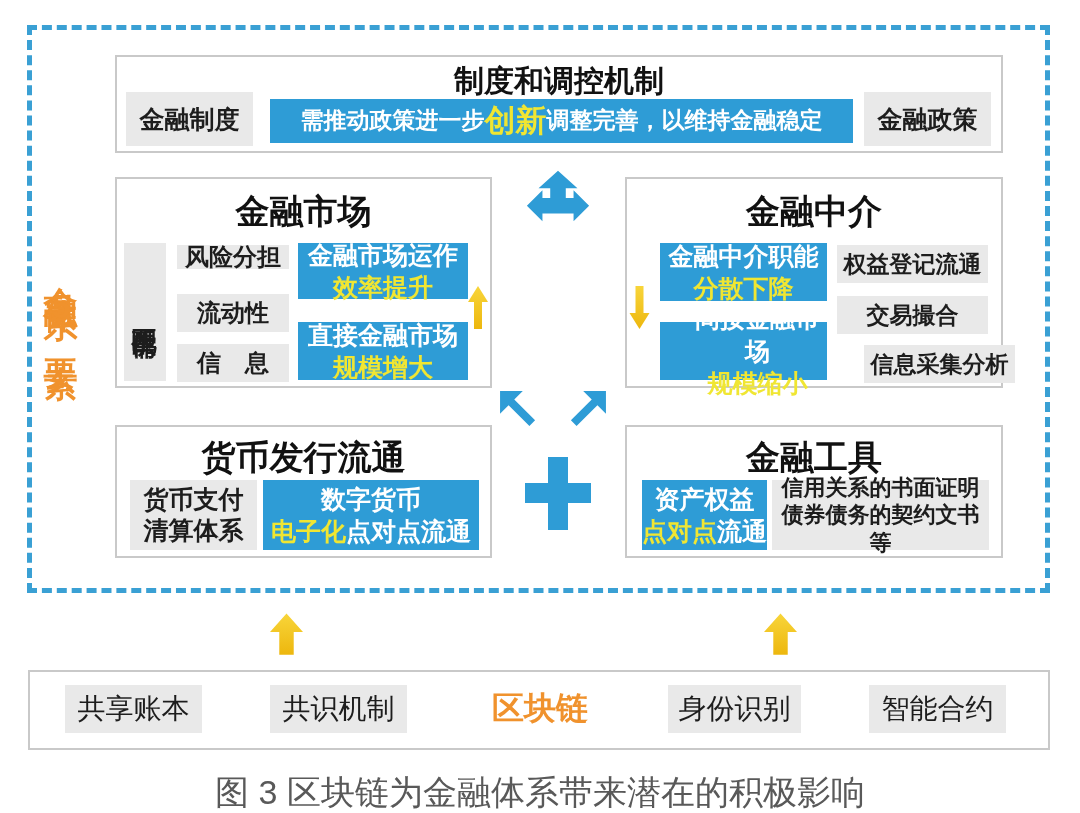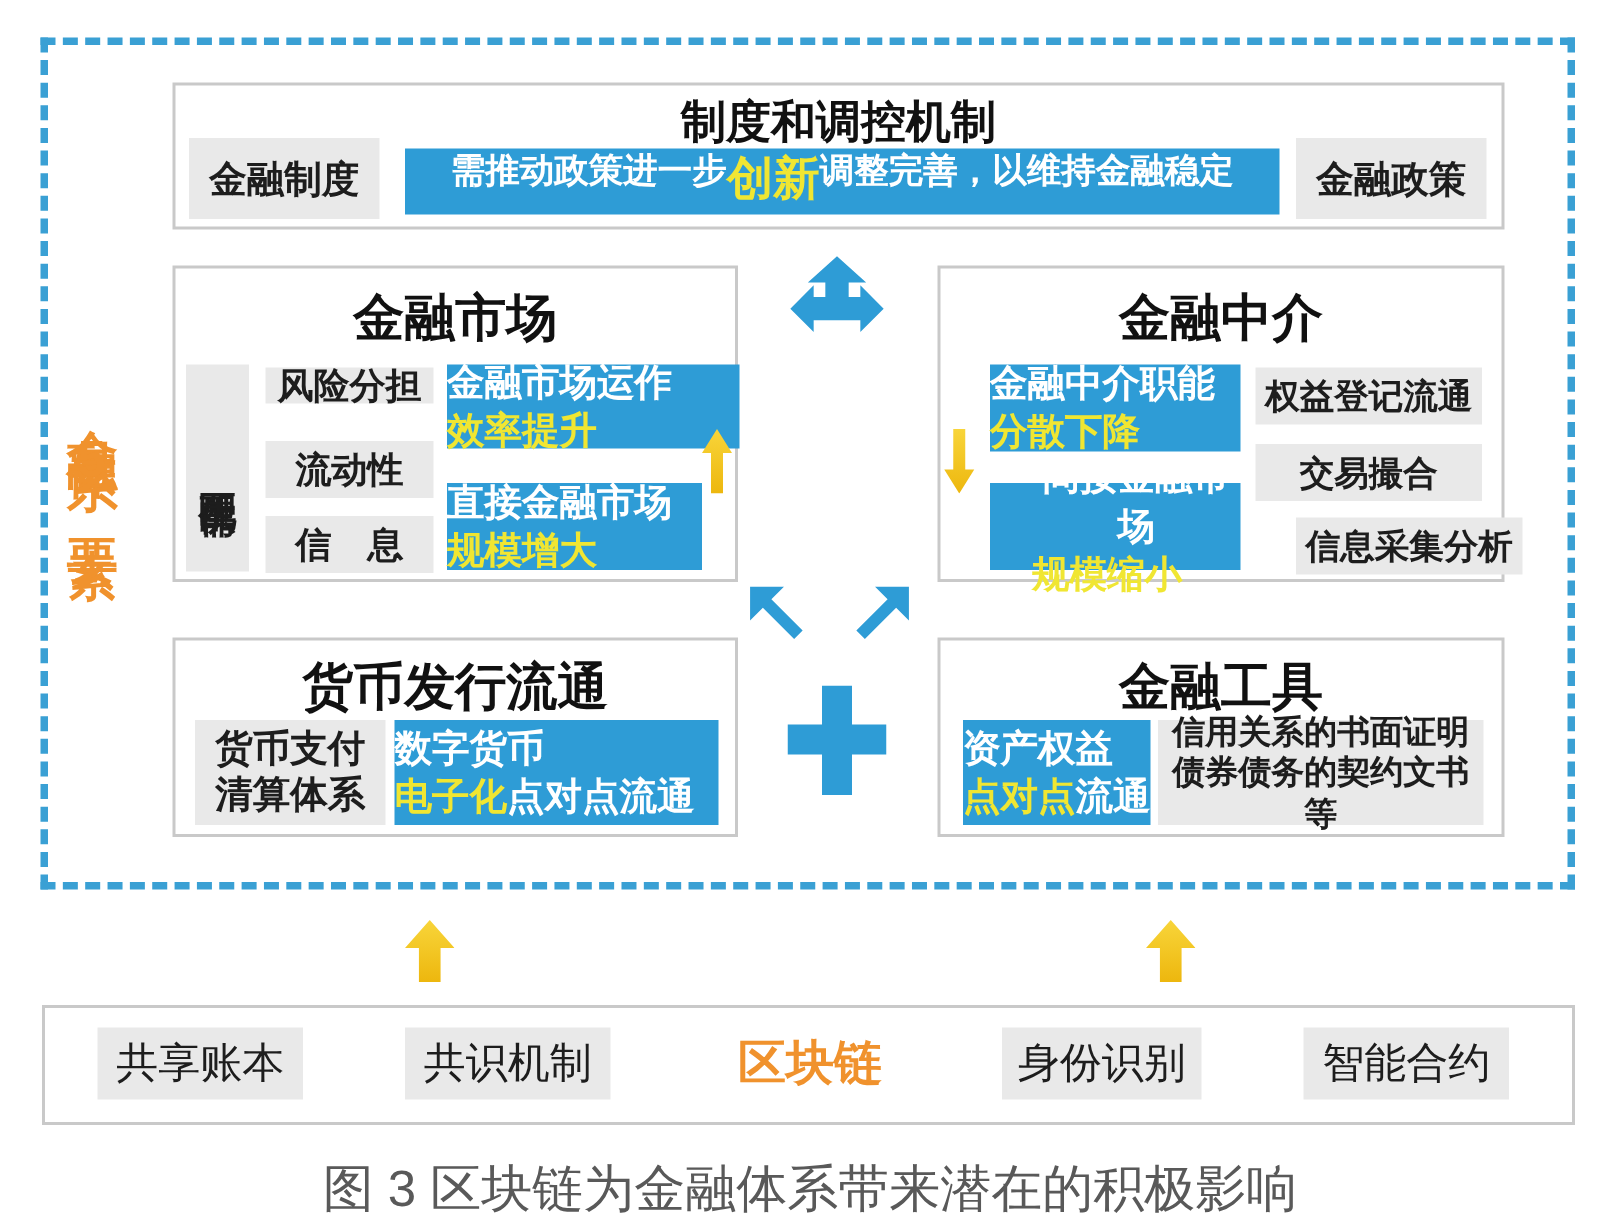--- a/index.html
+++ b/index.html
@@ -5,21 +5,21 @@
   html,body{margin:0;padding:0;background:#fff;}
   #canvas{position:relative;width:1080px;height:813px;background:#fff;overflow:hidden;
           font-family:"Liberation Sans","DejaVu Sans",sans-serif;}
   .abs{position:absolute;}
   .dashed{border:5px dashed #3AA0D4;background:#fff;}
   .panel{background:#fff;border:2px solid #C9C9C9;box-sizing:border-box;}
   .gbox{background:#E9E9E9;display:flex;align-items:center;justify-content:center;
         color:#1d1d1d;font-weight:600;text-align:center;box-sizing:border-box;}
   .gbox.two{flex-direction:column;line-height:1.25;}
   .bbox{background:#2E9CD6;color:#fff;font-weight:700;display:flex;flex-direction:column;
-        align-items:flex-start;justify-content:center;text-align:center;line-height:1.3;box-sizing:border-box;}
+        align-items:center;justify-content:center;text-align:center;line-height:1.3;box-sizing:border-box;}
   .hl{color:#F0E632;}
   .title{position:absolute;left:0;right:0;text-align:center;font-weight:800;color:#111;}
   .vtext{writing-mode:vertical-rl;text-orientation:upright;display:flex;align-items:center;justify-content:center;}
   #left-label{color:#F0922D;font-weight:800;font-size:34px;letter-spacing:7px;}
   .blue-fill{fill:#2E9CD6;}
   .caption{position:absolute;left:0;right:0;text-align:center;color:#595959;font-size:34px;}
   .orange-word{color:#F0922D;font-weight:800;display:flex;align-items:center;justify-content:center;}
 </style>
 </head>
 <body>
@@ -50,21 +50,21 @@
   </div>
   <div class="abs gbox" style="left:864px;top:92px;width:127px;height:54px;font-size:25px;">金融政策</div>
 
   <div class="abs panel" style="left:115px;top:177px;width:377px;height:211px;">
     <div class="title" style="top:10px;font-size:34px;">金融市场</div>
   </div>
   <div class="abs gbox vtext" style="left:124px;top:243px;width:42px;height:138px;font-size:25px;letter-spacing:2px;">匹配供需</div>
   <div class="abs gbox" style="left:177px;top:245px;width:112px;height:24px;font-size:24px;">风险分担</div>
   <div class="abs gbox" style="left:177px;top:294px;width:112px;height:38px;font-size:24px;">流动性</div>
   <div class="abs gbox" style="left:177px;top:344px;width:112px;height:38px;font-size:24px;">信　息</div>
-  <div class="abs bbox" style="left:298px;top:243px;width:195px;height:56px;font-size:25px;">
+  <div class="abs bbox" style="left:298px;top:243px;width:170px;height:56px;font-size:25px;">
     <span>金融市场运作</span>
     <span class="hl">效率提升</span>
   </div>
   <div class="abs bbox" style="left:298px;top:322px;width:170px;height:58px;font-size:25px;">
     <span>直接金融市场</span>
     <span class="hl">规模增大</span>
   </div>
   <svg class="abs" style="left:468px;top:286px;" width="20" height="43" viewBox="0 0 20 43">
     <polygon points="10,0 20,16 14,16 14,43 6,43 6,16 0,16" fill="url(#goldGrad)"></polygon>
   </svg>

